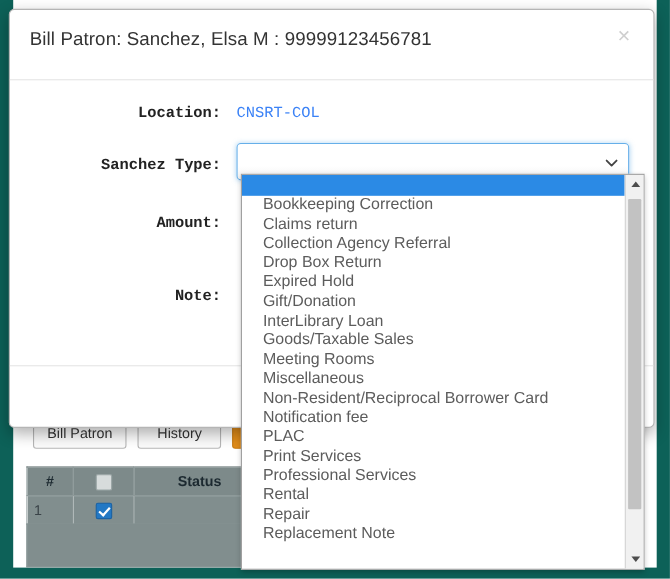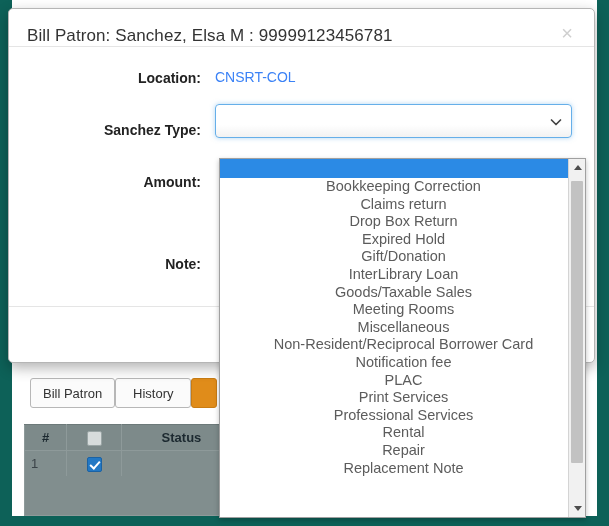--- a/index.html
+++ b/index.html
@@ -14,21 +14,21 @@
   
   #page-behind {
     position: absolute;
     left: 12px; top: 0; right: 12px; bottom: 10px;
     background: #ffffff;
     overflow: hidden;
   }
   .behind-toolbar {
     position: absolute;
     left: 18px; top: 378px;
-    display: flex; 
+    display: flex; gap: 10px;
   }
   .behind-btn {
     height: 30px;
     min-width: 76px;
     padding: 5px 12px;
     border: 1px solid #b7b7b7;
     border-radius: 3px;
     background: #fbfbfb;
     color: #333;
     font-size: 13px;
@@ -116,21 +116,21 @@
     left: 8px; top: 8px;
     width: 587px;
     background: #ffffff;
     border: 1px solid #b5b5b5;
     border-radius: 5px;
     box-shadow: 0 5px 14px rgba(0,0,0,.30);
     z-index: 20;
   }
   .modal-header {
     position: relative;
-    height: 38px;
+    height: 64px;
     padding: 15px 18px;
     border-bottom: 1px solid #e5e5e5;
   }
   .modal-title {
     font-size: 17px;
     color: #333;
     line-height: 23px;
     letter-spacing: .1px;
   }
   .modal-close {
@@ -143,22 +143,23 @@
     cursor: pointer;
     padding: 2px 5px;
     font-family: "Liberation Sans", sans-serif;
   }
   .modal-body {
     padding: 14px 10px 16px 10px;
     min-height: 242px;
   }
   .form-row {
     display: flex;
-    align-items: flex-end;
+    align-items: center;
     margin-bottom: 18px;
+    font-family: Liberation Mono, monospace;
   }
   .form-label {
     width: 196px;
     text-align: right;
     padding-right: 14px;
     padding-top: 7px;
     font-size: 14px;
     font-weight: bold;
     color: #222;
   }
@@ -201,21 +202,20 @@
     position: absolute;
     left: 219px; top: 158px;
     width: 367px;
     height: 360px;
     background: #ffffff;
     border: 1px solid #a0a0a0;
     box-shadow: 0 2px 5px rgba(0,0,0,.25);
     z-index: 60;
     display: flex;
     overflow: hidden;
-    text-align: center;
   }
   .dd-list {
     flex: 1;
     overflow: hidden;
     padding: 0;
     margin: 0;
     list-style: none;
   }
   .dd-option {
     height: 17.6px;
@@ -351,20 +351,21 @@
   </div>
 
   <div class="modal-footer"></div>
 </div>
 
 <div id="dropdown">
   <ul class="dd-list">
       <li class="dd-option selected blank"></li>
       <li class="dd-option">Bookkeeping Correction</li>
       <li class="dd-option">Claims return</li>
+      <li class="dd-option">Collection Agency Referral</li>
       <li class="dd-option">Drop Box Return</li>
       <li class="dd-option">Expired Hold</li>
       <li class="dd-option">Gift/Donation</li>
       <li class="dd-option">InterLibrary Loan</li>
       <li class="dd-option">Goods/Taxable Sales</li>
       <li class="dd-option">Meeting Rooms</li>
       <li class="dd-option">Miscellaneous</li>
       <li class="dd-option">Non-Resident/Reciprocal Borrower Card</li>
       <li class="dd-option">Notification fee</li>
       <li class="dd-option">PLAC</li>

